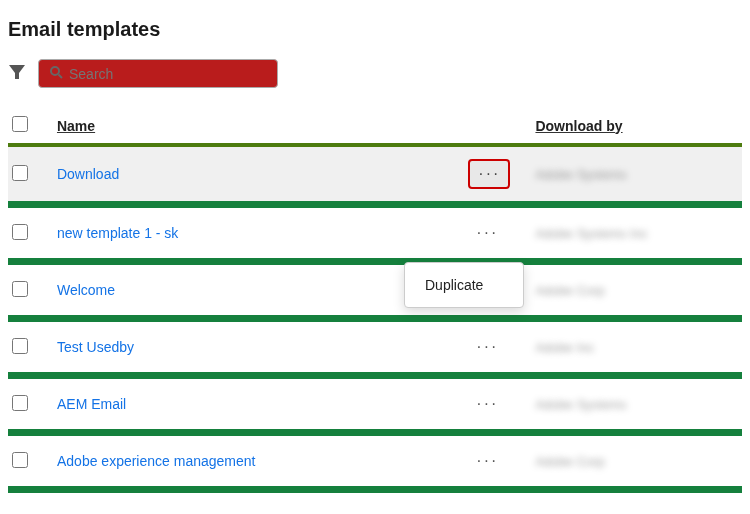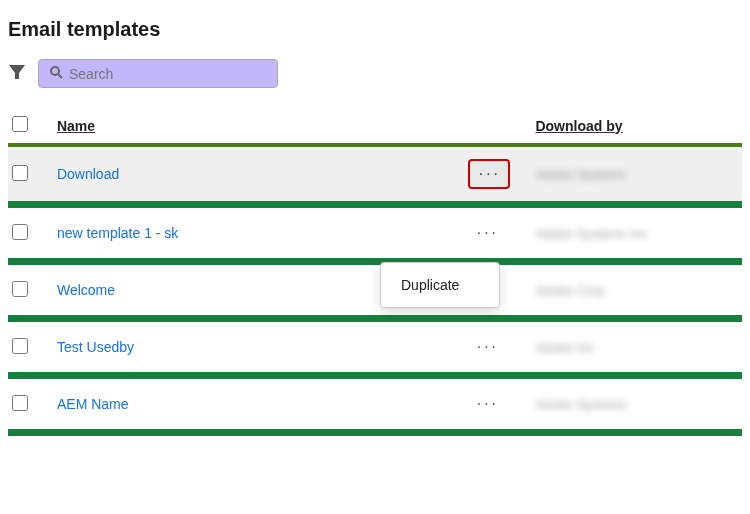--- a/index.html
+++ b/index.html
@@ -36,21 +36,21 @@
       color: #555;
       cursor: pointer;
     }
     .search-box {
       display: flex;
       align-items: center;
       border: 1px solid #aaa;
       border-radius: 4px;
       padding: 5px 10px;
       width: 240px;
-      background: #c4b5fd;
+      background: #b91c1c;
     }
     .search-icon-inner {
       color: #666;
       margin-right: 6px;
       font-size: 14px;
     }
     .search-input {
       border: none;
       outline: none;
       font-size: 14px;
@@ -136,21 +136,21 @@
     }
     
     .dropdown-menu {
       position: absolute;
       background: #fff;
       border: 1px solid #ccc;
       border-radius: 4px;
       box-shadow: 0 4px 12px rgba(0,0,0,0.15);
       z-index: 100;
       top: 262px;
-      left: 380px;
+      left: 404px;
       min-width: 120px;
       padding: 4px 0;
     }
     .dropdown-item {
       padding: 10px 20px;
       cursor: pointer;
       font-size: 14px;
       color: #222;
     }
   </style>
@@ -209,23 +209,29 @@
           <td class="col-created"><span class="blurred-text">Adobe Corp</span></td>
         </tr>
         <tr>
           <td class="col-check"><input type="checkbox" style=""></td>
           <td class="col-name"><a class="template-name" href="#">Test Usedby</a></td>
           <td class="col-actions"><button class="ellipsis-btn-plain">···</button></td>
           <td class="col-created"><span class="blurred-text">Adobe Inc</span></td>
         </tr>
         <tr>
           <td class="col-check"><input type="checkbox" style=""></td>
-          <td class="col-name"><a class="template-name" href="#">AEM Name</a></td>
+          <td class="col-name"><a class="template-name" href="#">AEM Email</a></td>
           <td class="col-actions"><button class="ellipsis-btn-plain">···</button></td>
           <td class="col-created"><span class="blurred-text">Adobe Systems</span></td>
+        </tr>
+        <tr>
+          <td class="col-check"><input type="checkbox" style=""></td>
+          <td class="col-name"><a class="template-name" href="#">Adobe experience management</a></td>
+          <td class="col-actions"><button class="ellipsis-btn-plain">···</button></td>
+          <td class="col-created"><span class="blurred-text">Adobe Corp</span></td>
         </tr>
       </tbody>
   </table>
 
   <div class="dropdown-menu">
     <div class="dropdown-item">Duplicate</div>
   </div>
 
 </div>
 

